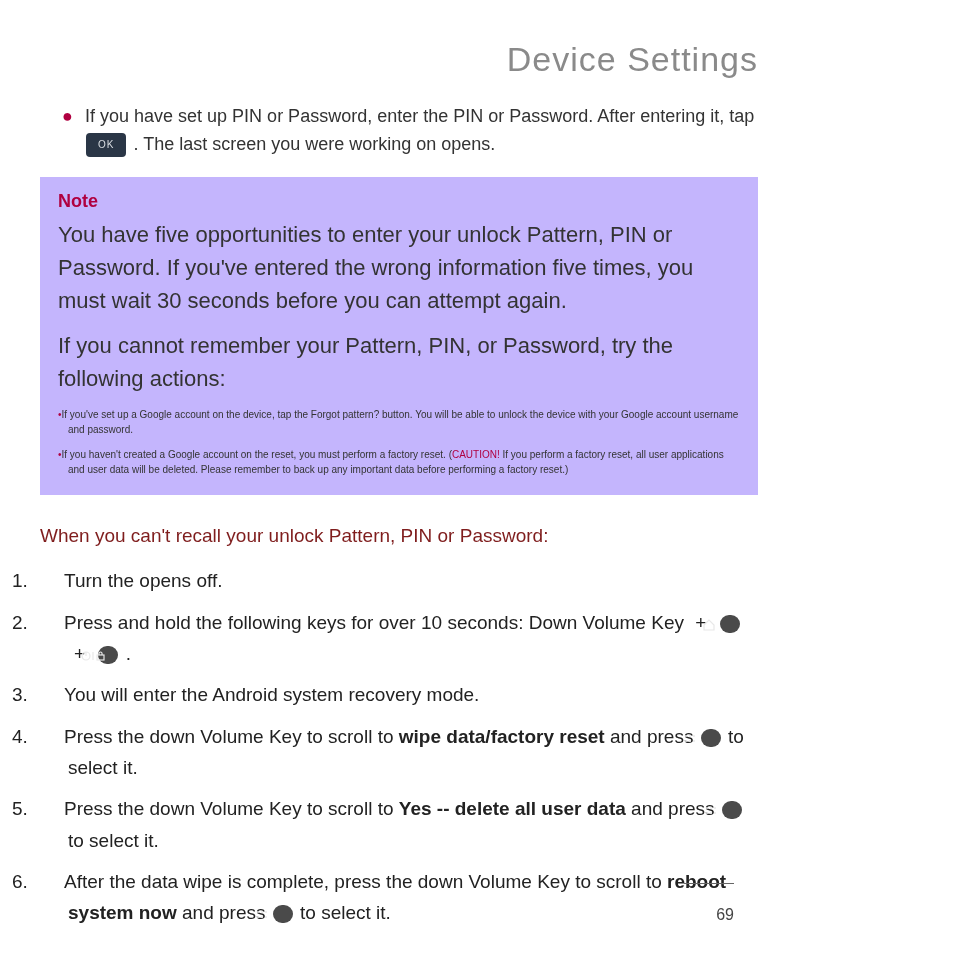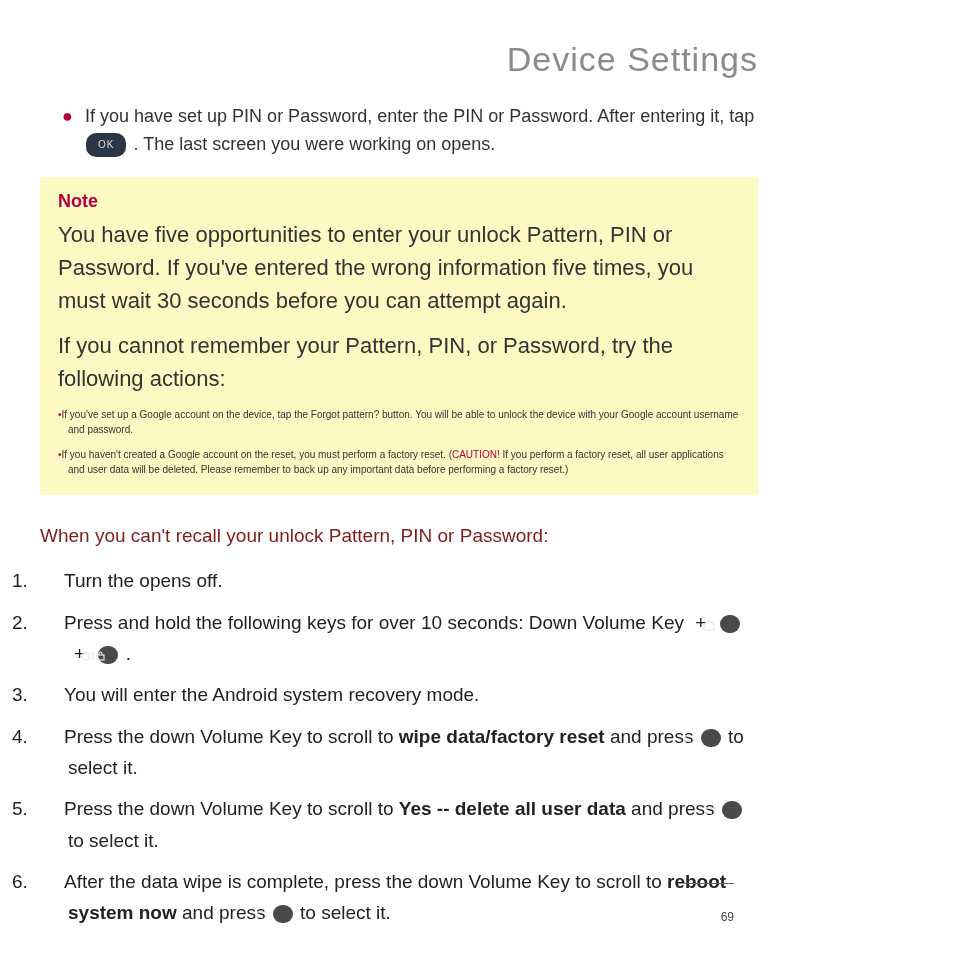--- a/index.html
+++ b/index.html
@@ -40,25 +40,25 @@
     margin-left: -22px;
   }
   .ok-badge {
     display: inline-block;
     vertical-align: middle;
     background: #2a3646;
     color: #d9dde2;
     font-size: 10px;
     letter-spacing: 1px;
     padding: 4px 12px;
-    border-radius: 10px;
+    border-radius: 4px;
     margin: 0 2px;
   }
   .note-box {
-    background: #fef9c3;
+    background: #c4b5fd;
     padding: 14px 18px 18px 18px;
     margin: 0 0 26px 0;
   }
   .note-heading {
     color: #b00040;
     font-weight: 700;
     font-size: 18px;
     margin-bottom: 6px;
   }
   .note-para {
@@ -118,21 +118,21 @@
     display: inline-block;
     vertical-align: middle;
   }
   .plus {
     margin: 0 6px;
   }
   .page-number {
     position: absolute;
     bottom: 30px;
     right: 56px;
-    font-size: 12px;
+    font-size: 16px;
     color: #444;
   }
   .footer-rule {
     position: absolute;
     bottom: 70px;
     right: 56px;
     width: 50px;
     border-top: 1px solid #666;
   }
 </style>

